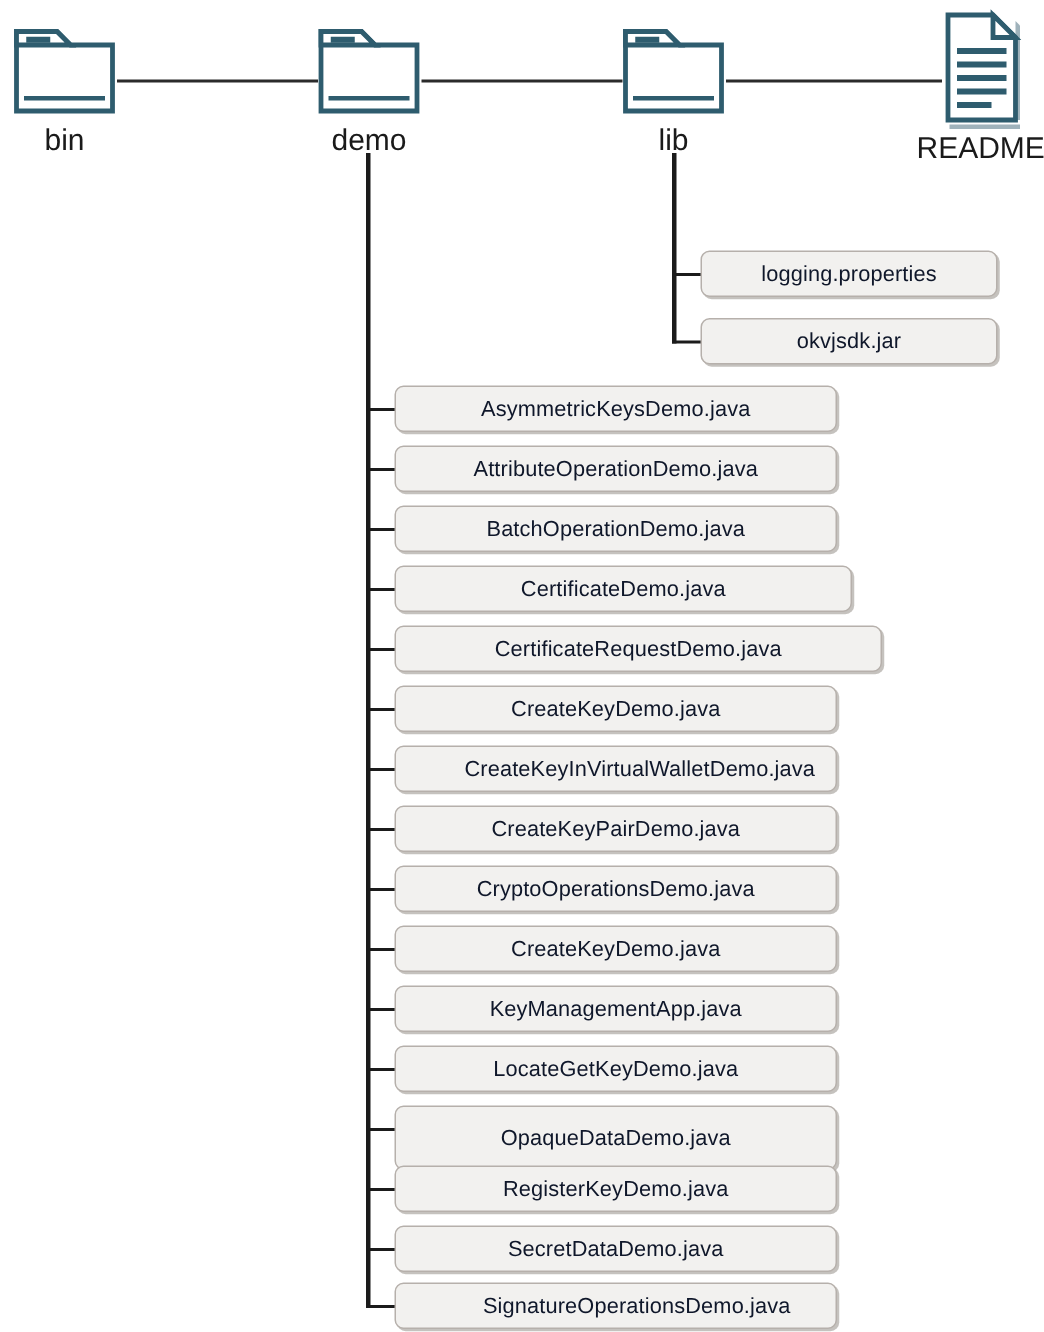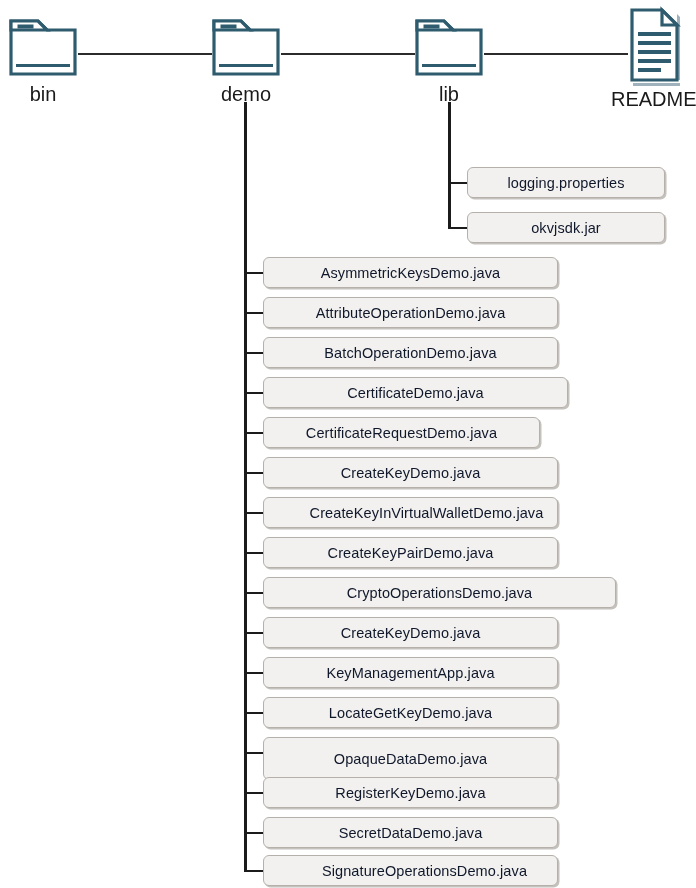--- a/index.html
+++ b/index.html
@@ -146,25 +146,25 @@
   <div class="stub" style="left:244px; top:712px; width:20px;"></div>
   <div class="stub" style="left:244px; top:752px; width:20px;"></div>
   <div class="stub" style="left:244px; top:792px; width:20px;"></div>
   <div class="stub" style="left:244px; top:832px; width:20px;"></div>
   <div class="stub" style="left:244px; top:870px; width:20px;"></div>
 
   <div class="file-box" style="left:263px; top:257px; width:295px; height:31px;">AsymmetricKeysDemo.java</div>
   <div class="file-box" style="left:263px; top:297px; width:295px; height:31px;">AttributeOperationDemo.java</div>
   <div class="file-box" style="left:263px; top:337px; width:295px; height:31px;">BatchOperationDemo.java</div>
   <div class="file-box" style="left:263px; top:377px; width:305px; height:31px;">CertificateDemo.java</div>
-  <div class="file-box" style="left:263px; top:417px; width:277px; height:31px;">CertificateRequestDemo.java</div>
+  <div class="file-box" style="left:263px; top:417px; width:325px; height:31px;">CertificateRequestDemo.java</div>
   <div class="file-box" style="left:263px; top:457px; width:295px; height:31px;">CreateKeyDemo.java</div>
   <div class="file-box" style="left:263px; top:497px; width:295px; height:31px;padding-left:32px;">CreateKeyInVirtualWalletDemo.java</div>
   <div class="file-box" style="left:263px; top:537px; width:295px; height:31px;">CreateKeyPairDemo.java</div>
-  <div class="file-box" style="left:263px; top:577px; width:353px; height:31px;">CryptoOperationsDemo.java</div>
+  <div class="file-box" style="left:263px; top:577px; width:295px; height:31px;">CryptoOperationsDemo.java</div>
   <div class="file-box" style="left:263px; top:617px; width:295px; height:31px;">CreateKeyDemo.java</div>
   <div class="file-box" style="left:263px; top:657px; width:295px; height:31px;">KeyManagementApp.java</div>
   <div class="file-box" style="left:263px; top:697px; width:295px; height:31px;">LocateGetKeyDemo.java</div>
   <div class="file-box" style="left:263px; top:737px; width:295px; height:43px;">OpaqueDataDemo.java</div>
   <div class="file-box" style="left:263px; top:777px; width:295px; height:31px;">RegisterKeyDemo.java</div>
   <div class="file-box" style="left:263px; top:817px; width:295px; height:31px;">SecretDataDemo.java</div>
   <div class="file-box" style="left:263px; top:855px; width:295px; height:31px;padding-left:28px;">SignatureOperationsDemo.java</div>
 
 </div>
 

